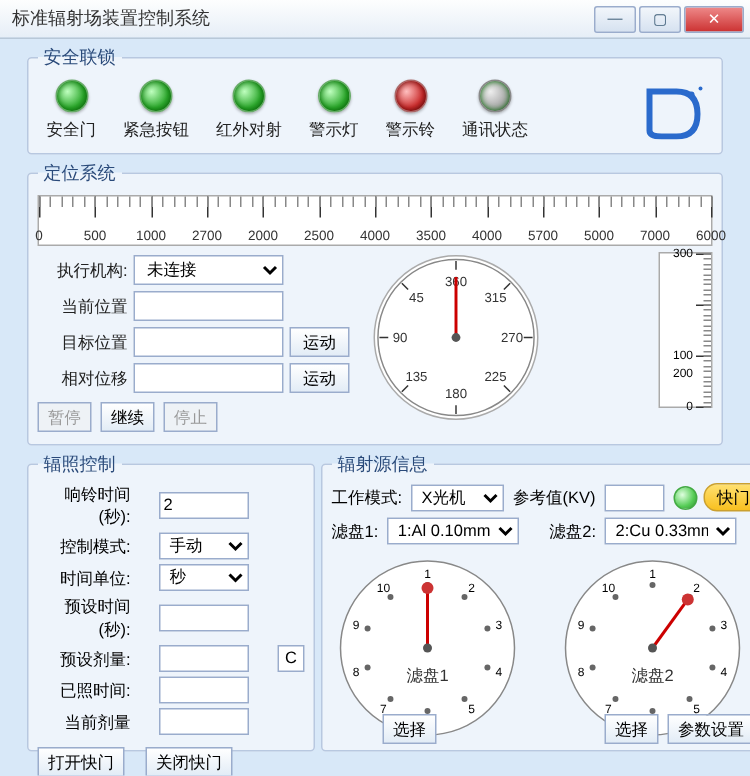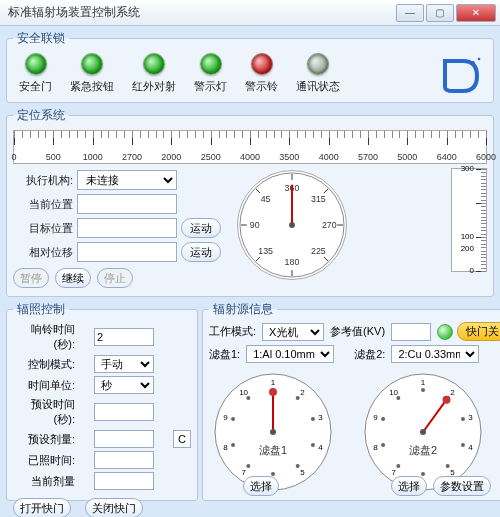--- a/index.html
+++ b/index.html
@@ -3,37 +3,37 @@
 <meta charset="utf-8">
 <style>
   * { box-sizing: border-box; font-family: "Microsoft YaHei", "SimSun", sans-serif; }
   body { margin: 0; background: #d8e8f8; width: 500px; height: 517px; overflow: hidden; font-size: 11px; }
   .titlebar { height: 26px; background: linear-gradient(#fdfefe,#e6eef7); display: flex; align-items: center; padding: 0 4px 0 8px; border-bottom: 1px solid #b8c8d8; }
   .titlebar .title { flex: 1; color: #333; font-size: 12px; }
   .winbtns { display: flex; gap: 2px; }
   .winbtn { width: 28px; height: 18px; border: 1px solid #9aaccc; border-radius: 2px; display:flex; align-items:center; justify-content:center; font-size:10px; }
   .winbtn.min, .winbtn.max { background: linear-gradient(#f2f6fb,#d6e2f0); color:#40607a; }
   .winbtn.close { background: linear-gradient(#e88,#c33); color: #fff; width: 40px; }
-  .content { padding: 4px 6px; }
+  .content { padding: 4px 18px; }
   fieldset { border: 1px solid #b8c8e0; border-radius: 3px; margin: 0 0 4px 0; padding: 4px 6px 6px 6px; background: #eef4fb; }
   legend { padding: 0 4px; color: #2a4a7a; font-size: 12px; }
   .safety-row { display: flex; gap: 18px; align-items: center; padding: 2px 4px 2px 6px; }
   .led-col { display:flex; flex-direction:column; align-items:center; gap:4px; }
   .led { width: 22px; height: 22px; border-radius: 50%; border:1px solid #6a6; background: radial-gradient(circle at 35% 35%, #bfffbf, #2faa2f 60%, #1a6a1a); box-shadow: inset 0 0 4px #060, 0 1px 2px rgba(0,0,0,.3); }
   .led.red { border-color:#a66; background: radial-gradient(circle at 35% 35%, #ffbfbf, #cc2f2f 60%, #6a1a1a); box-shadow: inset 0 0 4px #600, 0 1px 2px rgba(0,0,0,.3); }
   .led.gray { border-color:#888; background: radial-gradient(circle at 35% 35%, #eee, #aaa 60%, #666); }
   .led-label { font-size: 11px; color:#222; }
   .logo { margin-left:auto; width:44px; height:38px; position:relative; }
   .logo svg { width:100%; height:100%; }
   .ruler { height: 34px; background:#fff; border:1px solid #aaa; position:relative; margin:2px 0 6px 0; }
   .ruler-label { position:absolute; bottom:1px; font-size:9px; color:#333; transform:translateX(-50%); }
   .pos-grid { display:grid; grid-template-columns: 60px 100px 40px; gap:4px 4px; align-items:center; }
   .pos-grid label { text-align:right; font-size:11px; color:#222; }
   .pos-grid input, .pos-grid select { height:20px; border:1px solid #9aaccc; padding:0 4px; background:#fff; width:100%; font-size:11px; }
-  .btn { height:20px; border:1px solid #9aaccc; background:linear-gradient(#fff,#e2ecf6); border-radius:10px; font-size:11px; padding:0 6px; cursor:pointer; }
+  .btn { height:20px; border:1px solid #9aaccc; background:linear-gradient(#fff,#e2ecf6); border-radius:0; font-size:11px; padding:0 6px; cursor:pointer; }
   .btn:disabled { color:#999; background:#eef2f6; }
   .ctrl-btns { display:flex; gap:6px; margin-top:6px; }
   .gauge-wrap { position:absolute; }
   .gauge { background:#fff; border:1px solid #aaa; border-radius:50%; position:relative; }
   .vert-scale { position:absolute; right:8px; top:170px; width:36px; height:104px; background:#fff; border:1px solid #aaa; }
   .lower { display:flex; gap:4px; }
   .lower fieldset { flex:0 0 auto; }
   .fs-irr { width: 160px; height:200px; }
   .fs-src { flex:1; height:200px; position:relative; }
   .kv-grid { display:grid; grid-template-columns:62px 60px 18px; gap:3px 19px; align-items:center; }
@@ -119,21 +119,21 @@
         <div class="ruler-label" style="left: 50%;">4000</div>
         <div style="position: absolute; left: 58.3333%; top: 0px; width: 1px; height: 14px; background: rgb(51, 51, 51);"></div>
         <div class="ruler-label" style="left: 58.3333%;">3500</div>
         <div style="position: absolute; left: 66.6667%; top: 0px; width: 1px; height: 14px; background: rgb(51, 51, 51);"></div>
         <div class="ruler-label" style="left: 66.6667%;">4000</div>
         <div style="position: absolute; left: 75%; top: 0px; width: 1px; height: 14px; background: rgb(51, 51, 51);"></div>
         <div class="ruler-label" style="left: 75%;">5700</div>
         <div style="position: absolute; left: 83.3333%; top: 0px; width: 1px; height: 14px; background: rgb(51, 51, 51);"></div>
         <div class="ruler-label" style="left: 83.3333%;">5000</div>
         <div style="position: absolute; left: 91.6667%; top: 0px; width: 1px; height: 14px; background: rgb(51, 51, 51);"></div>
-        <div class="ruler-label" style="left: 91.6667%;">6400</div>
+        <div class="ruler-label" style="left: 91.6667%;">7000</div>
         <div style="position: absolute; left: 100%; top: 0px; width: 1px; height: 14px; background: rgb(51, 51, 51);"></div>
         <div class="ruler-label" style="left: 100%;">6000</div>
         <div style="position: absolute; left: 0%; top: 0px; width: 1px; height: 7px; background: rgb(136, 136, 136);"></div>
         <div style="position: absolute; left: 1.66667%; top: 0px; width: 1px; height: 7px; background: rgb(136, 136, 136);"></div>
         <div style="position: absolute; left: 3.33333%; top: 0px; width: 1px; height: 7px; background: rgb(136, 136, 136);"></div>
         <div style="position: absolute; left: 5%; top: 0px; width: 1px; height: 7px; background: rgb(136, 136, 136);"></div>
         <div style="position: absolute; left: 6.66667%; top: 0px; width: 1px; height: 7px; background: rgb(136, 136, 136);"></div>
         <div style="position: absolute; left: 8.33333%; top: 0px; width: 1px; height: 7px; background: rgb(136, 136, 136);"></div>
         <div style="position: absolute; left: 10%; top: 0px; width: 1px; height: 7px; background: rgb(136, 136, 136);"></div>
         <div style="position: absolute; left: 11.6667%; top: 0px; width: 1px; height: 7px; background: rgb(136, 136, 136);"></div>

